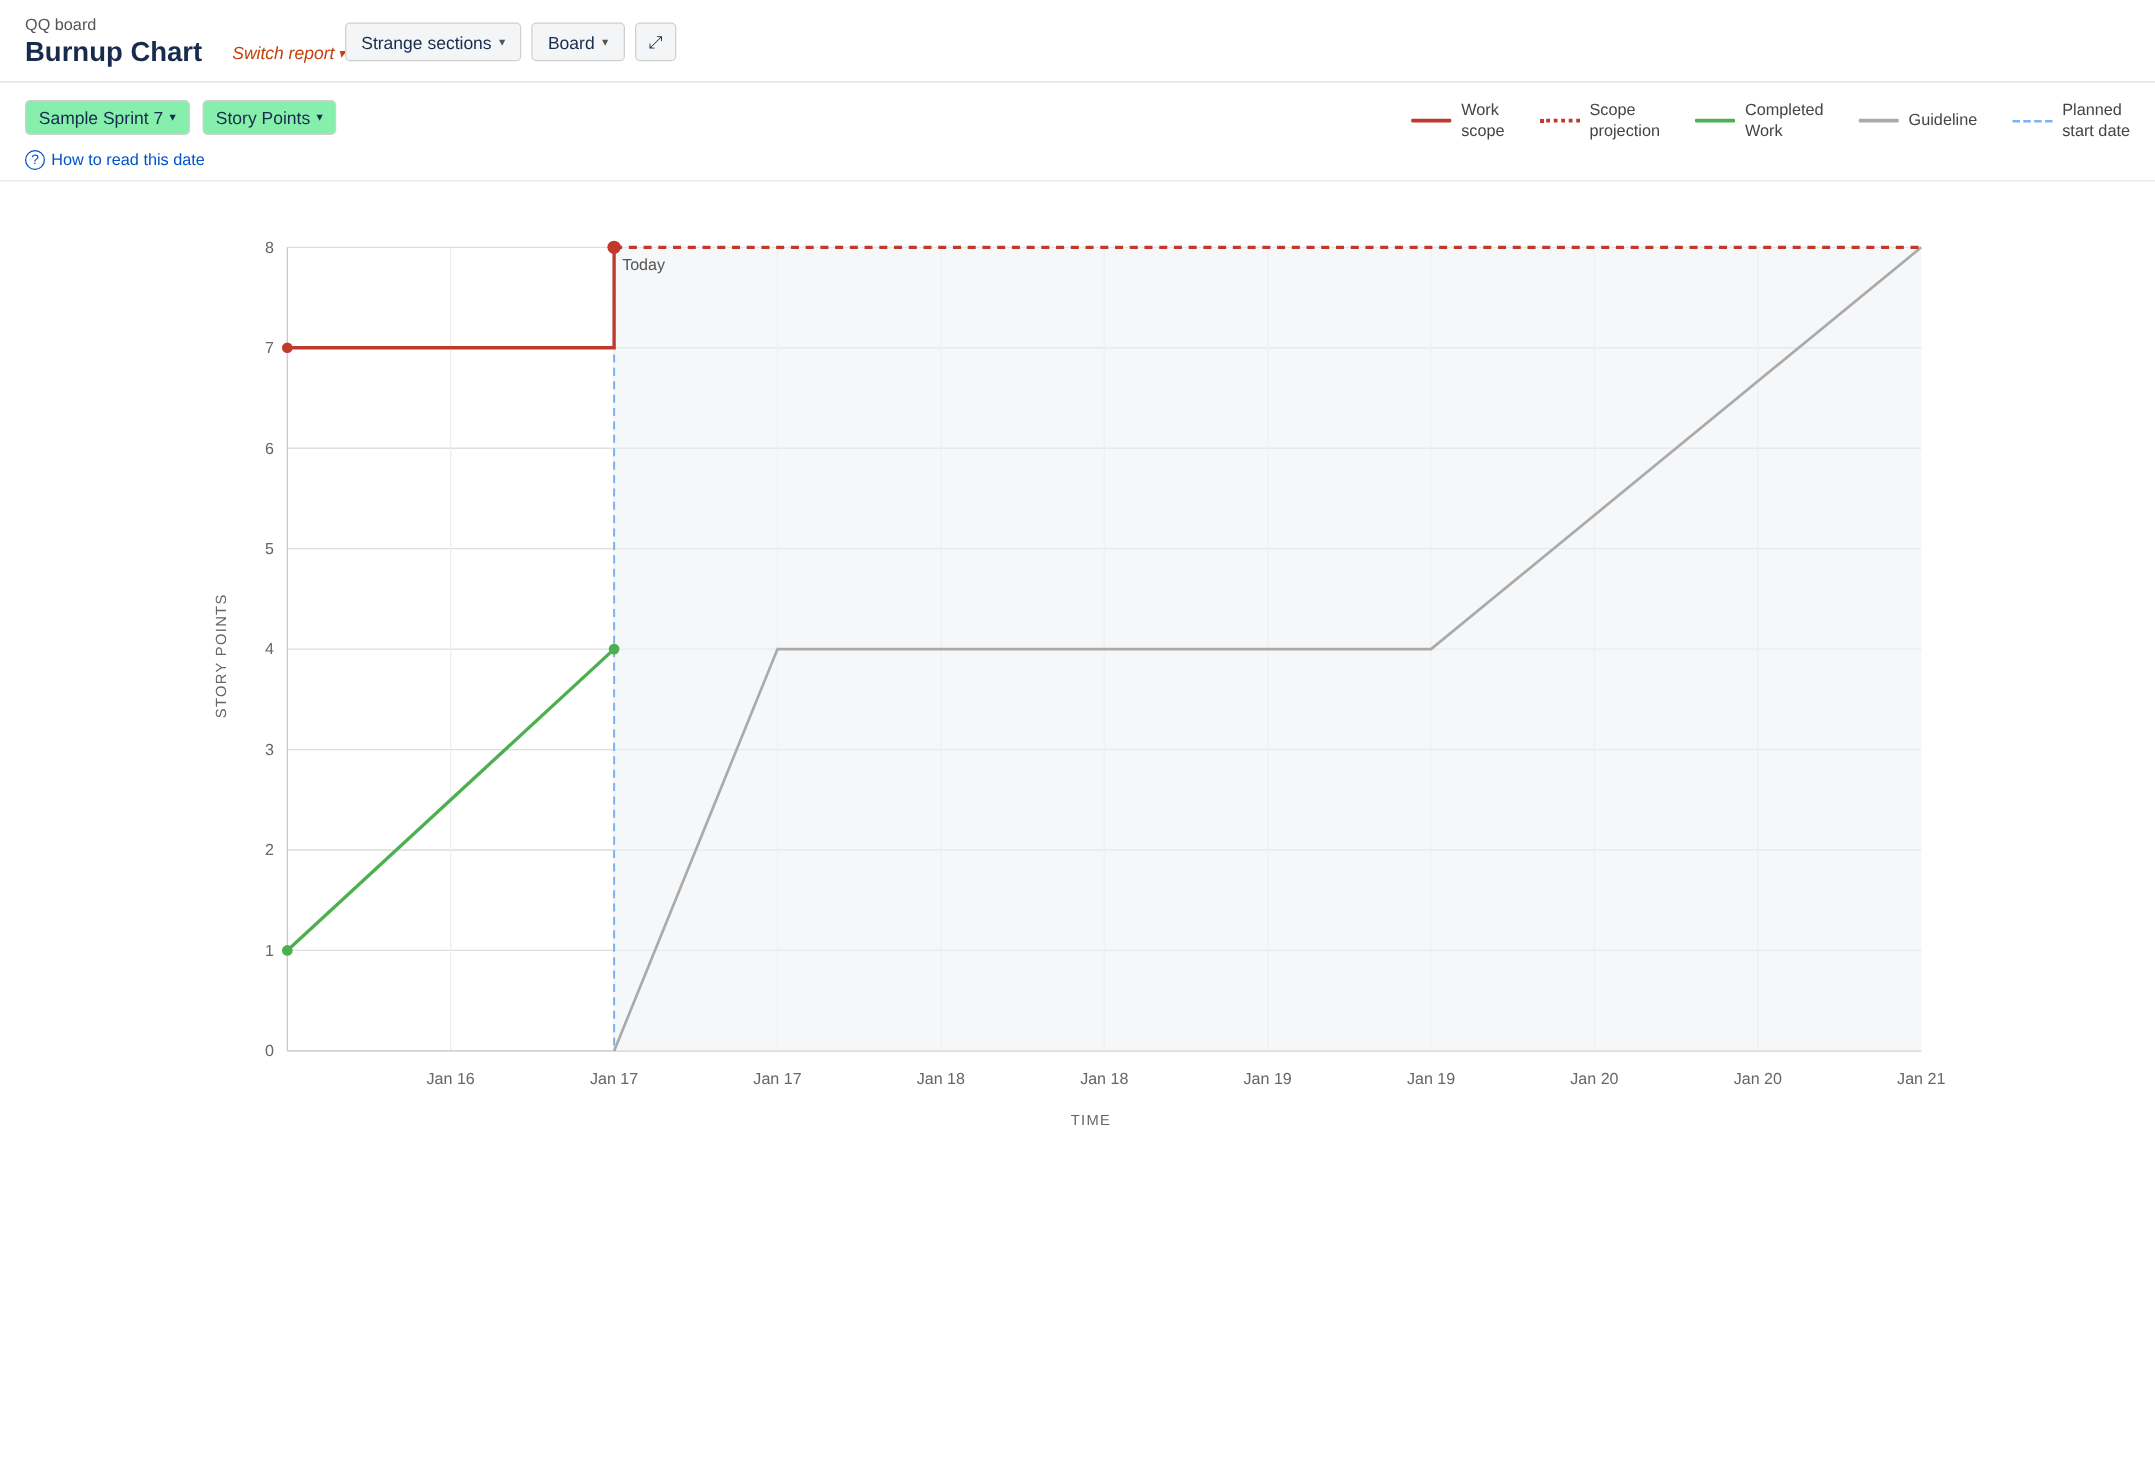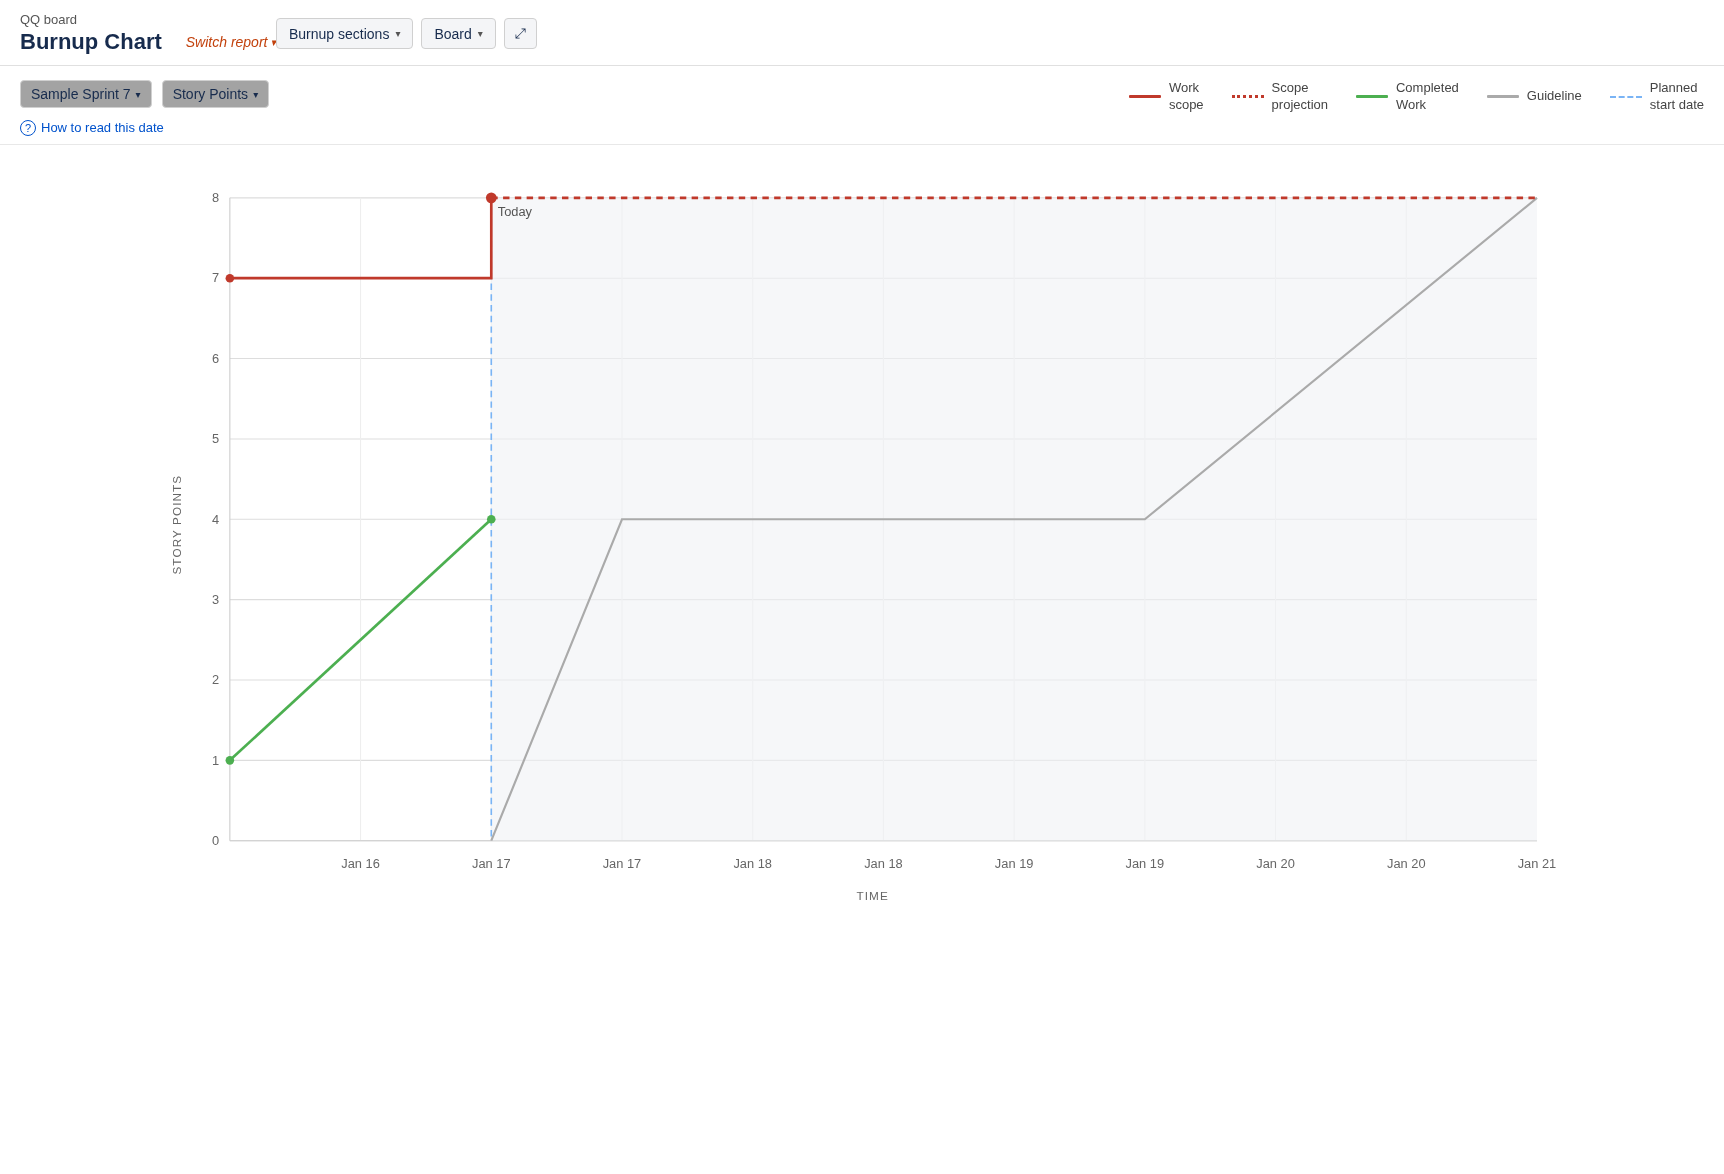--- a/index.html
+++ b/index.html
@@ -71,21 +71,21 @@
     .legend-line.solid-green { background: #4caf50; border-radius: 1px; }
     .legend-line.solid-gray { background: #aaa; border-radius: 1px; }
 
     .legend-label { font-size: 13px; color: #444; line-height: 1.3; }
 
     .how-to-read { margin-top: 6px; font-size: 13px; color: #0052cc; cursor: pointer; display: flex; align-items: center; gap: 5px; }
 
     .sprint-dropdown, .metric-dropdown {
       border: 1px solid #d0d0d0;
       border-radius: 4px;
-      background: #a3a3a3;
+      background: #86efac;
       padding: 5px 10px;
       font-size: 14px;
       color: #172b4d;
       cursor: pointer;
       display: flex;
       align-items: center;
       gap: 5px;
     }
     .sprint-dropdown .chevron, .metric-dropdown .chevron { font-size: 10px; }
 
@@ -111,21 +111,21 @@
 <div class="header">
   <div class="header-left">
     <div class="board-label">QQ board</div>
     <div class="page-title">
       <span>Burnup Chart</span>
       <span class="switch-report">Switch report</span>
     </div>
   </div>
   <div class="header-right">
     <button class="dropdown-btn">
-      <span>Burnup sections</span>
+      <span>Strange sections</span>
       <span class="chevron">▾</span>
     </button>
     <button class="dropdown-btn">
       <span>Board</span>
       <span class="chevron">▾</span>
     </button>
     <button class="expand-btn">
       <span>⤢</span>
     </button>
   </div>

